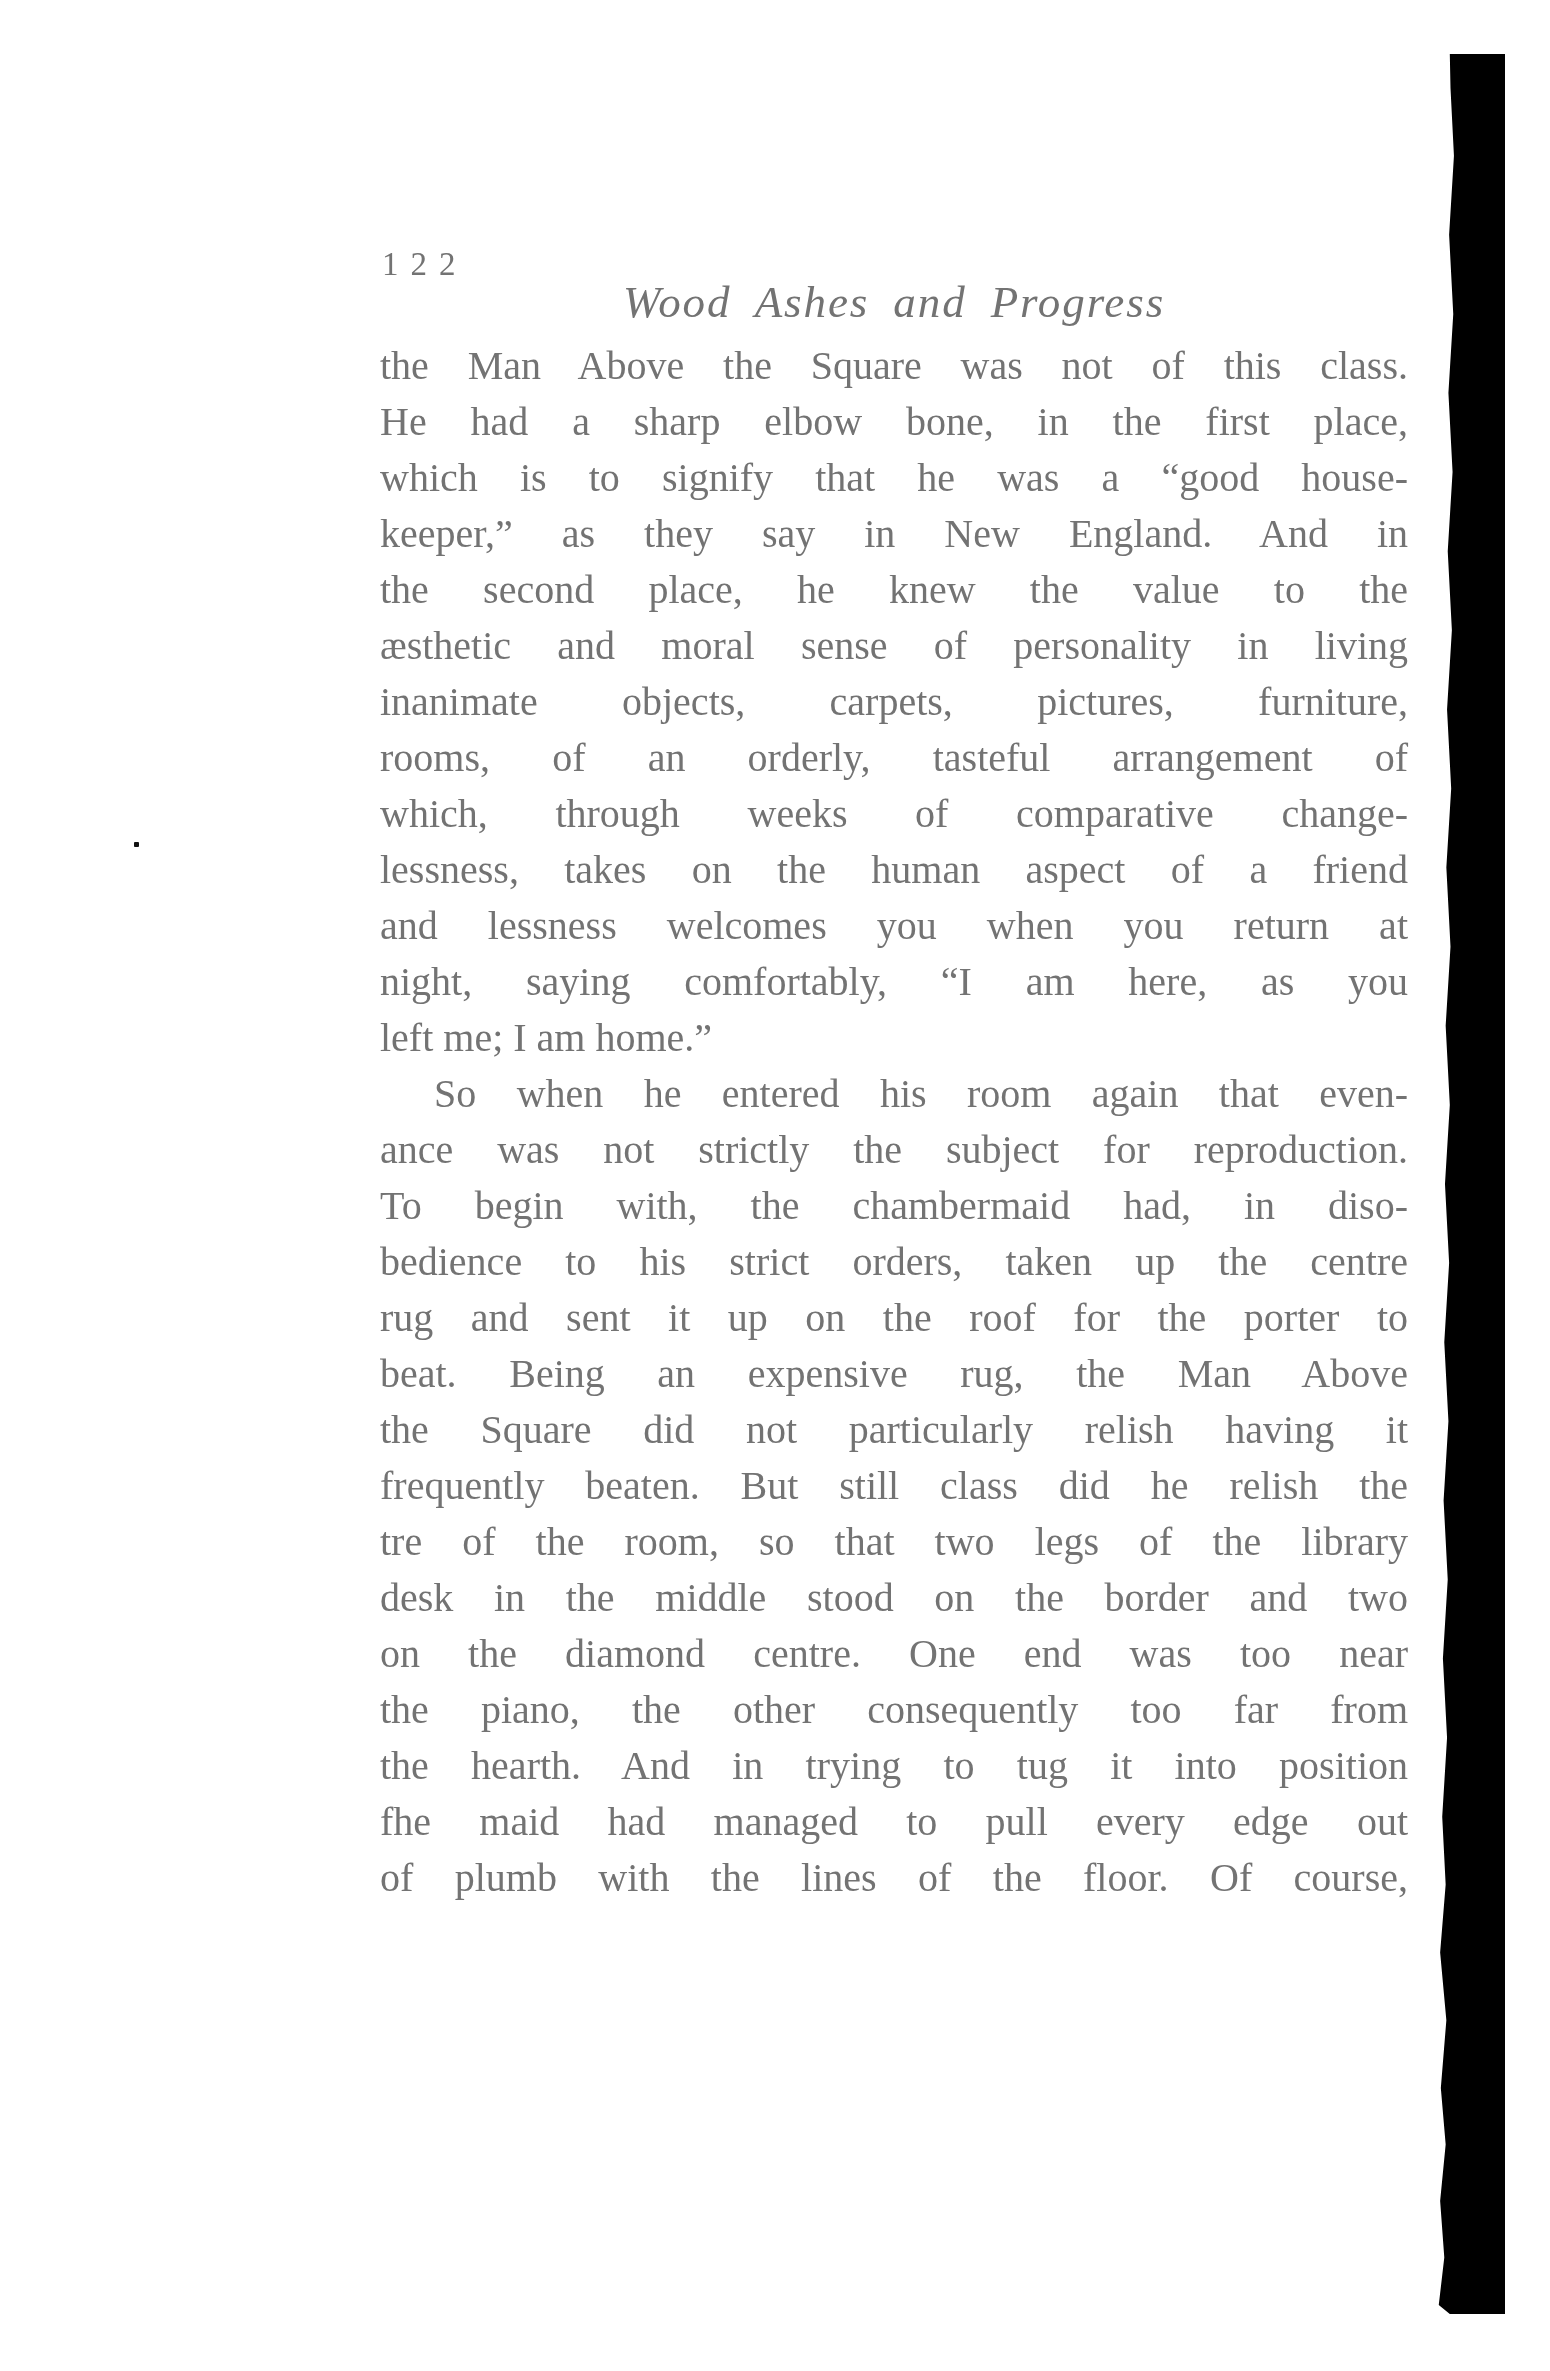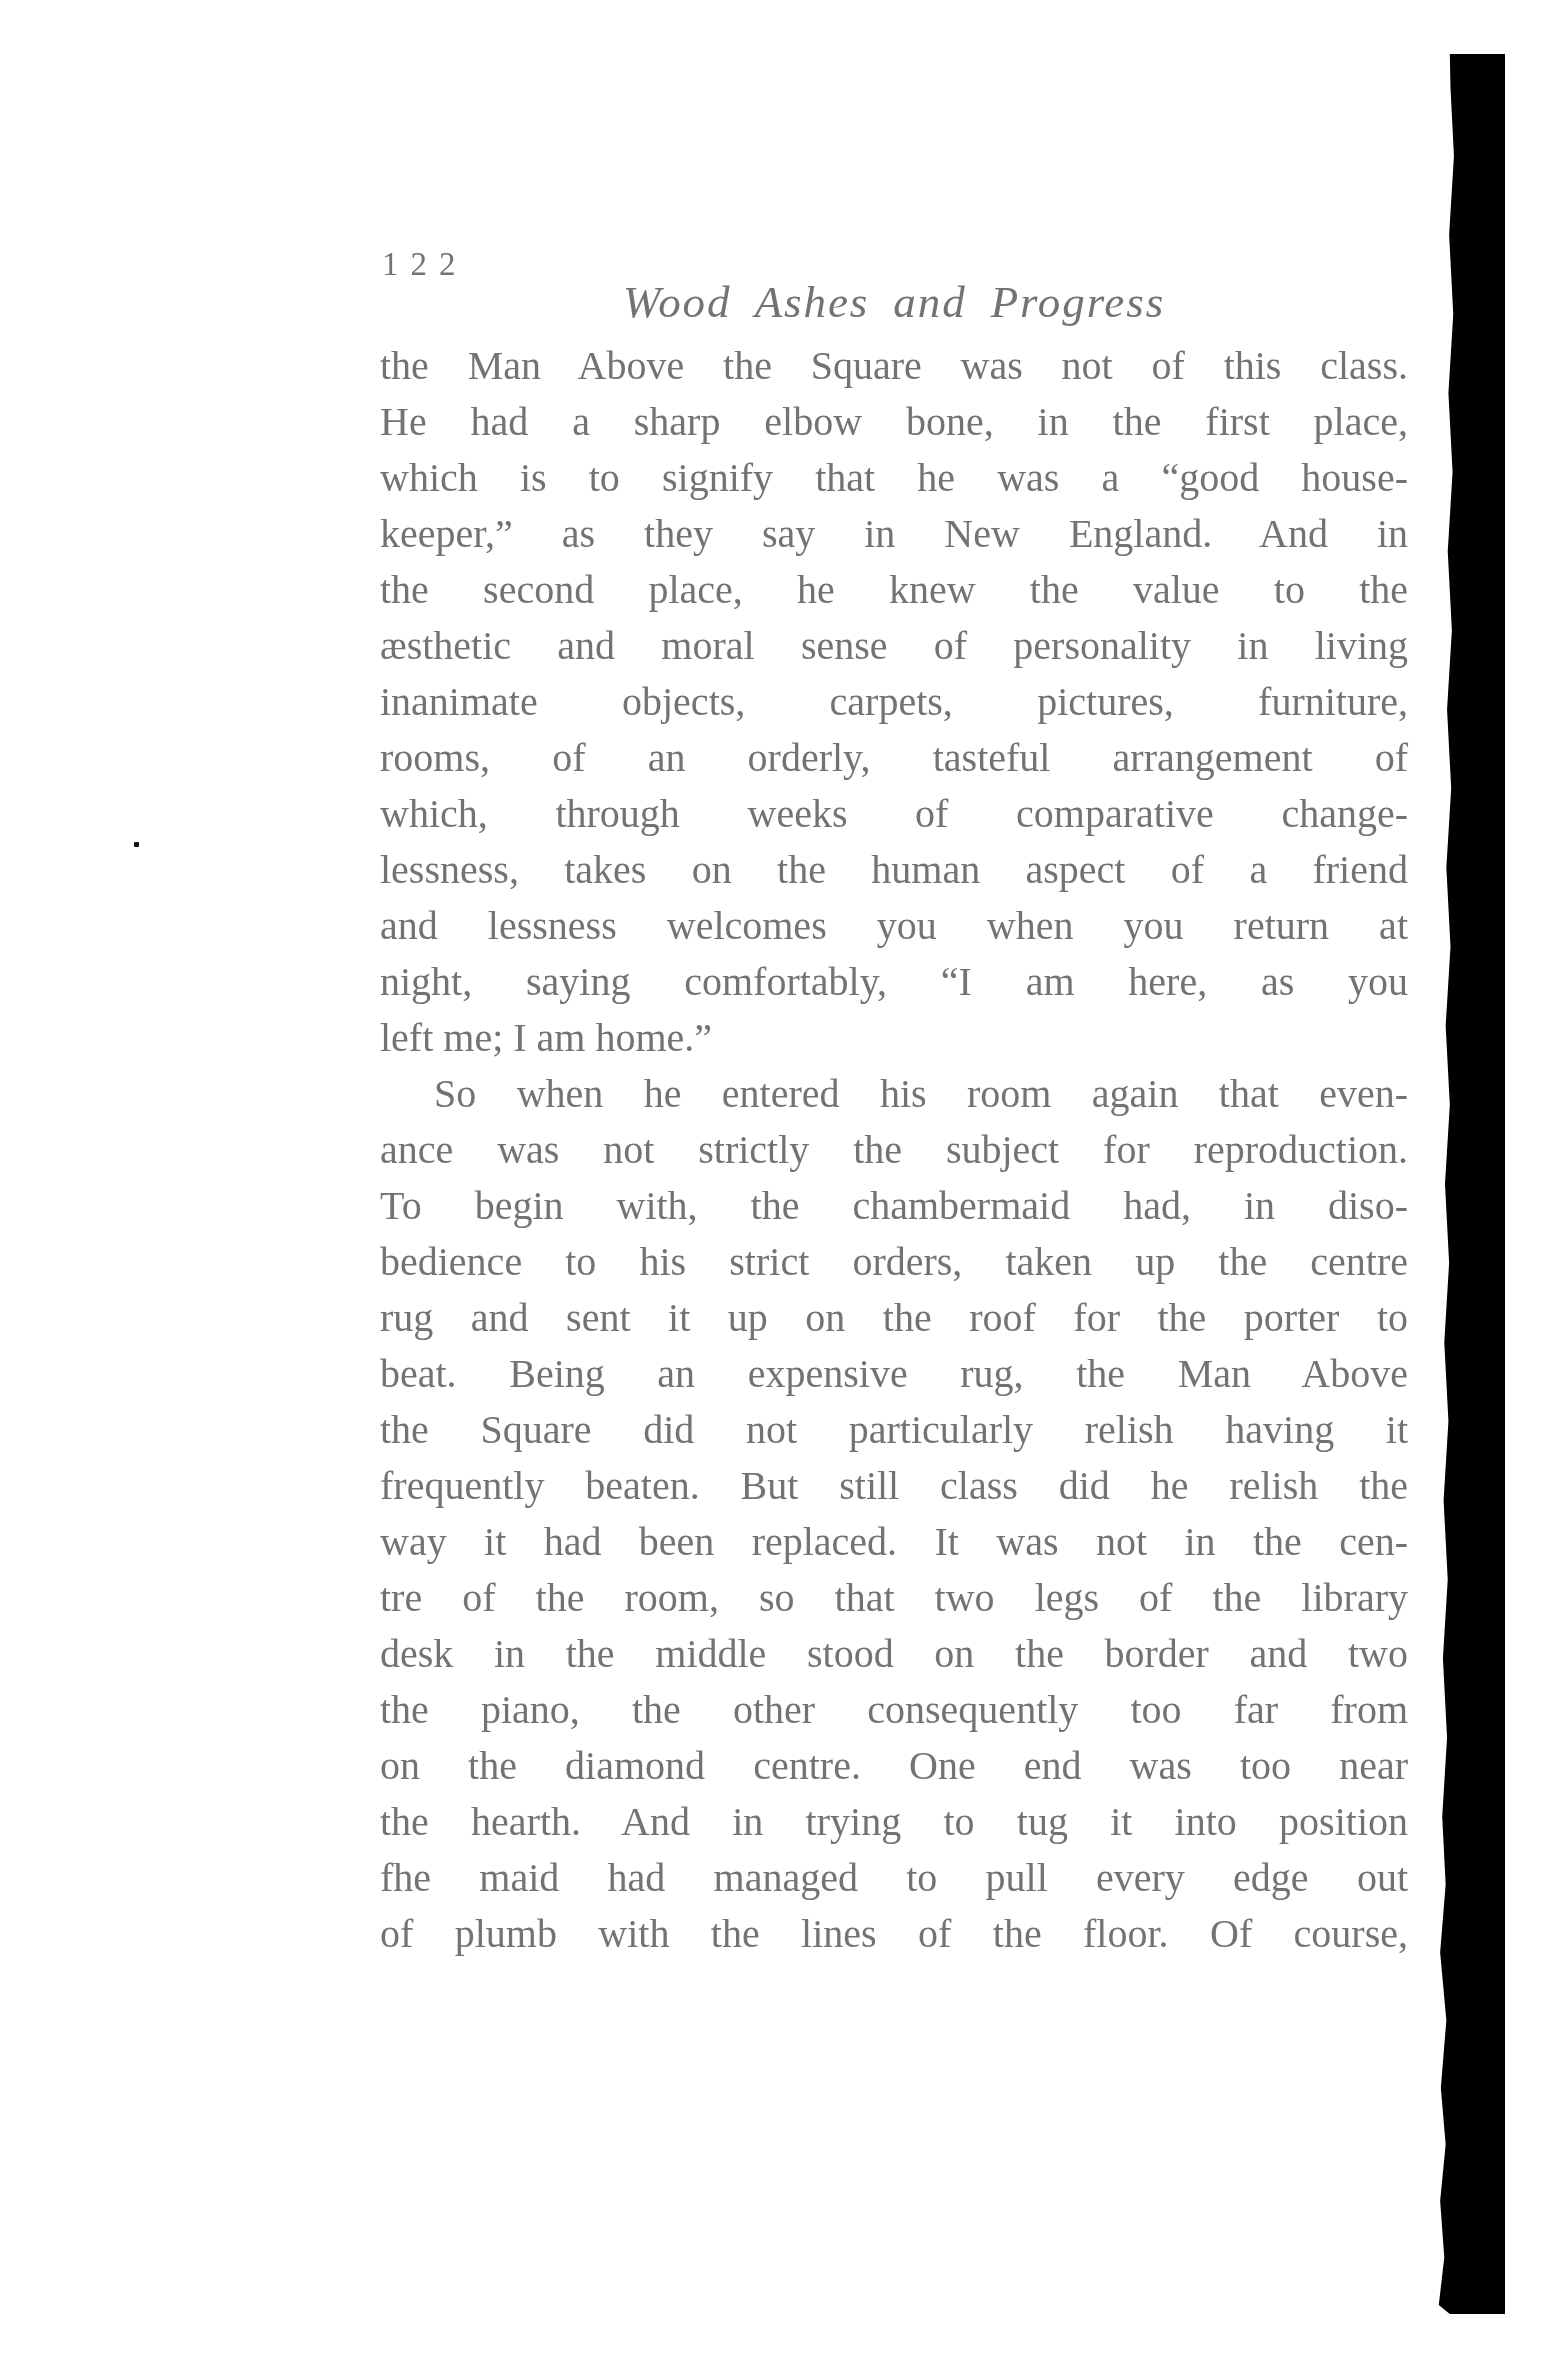--- a/index.html
+++ b/index.html
@@ -107,25 +107,24 @@
       <div class="line">night, saying comfortably, “I am here, as you</div>
       <div class="line line-left">left me; I am home.”</div>
       <div class="line line-indent">So when he entered his room again that even-</div>
       <div class="line">ance was not strictly the subject for reproduction.</div>
       <div class="line">To begin with, the chambermaid had, in diso-</div>
       <div class="line">bedience to his strict orders, taken up the centre</div>
       <div class="line">rug and sent it up on the roof for the porter to</div>
       <div class="line">beat. Being an expensive rug, the Man Above</div>
       <div class="line">the Square did not particularly relish having it</div>
       <div class="line">frequently beaten. But still class did he relish the</div>
-      <div class="line">way it had been replaced. It was not in the cen-</div>
       <div class="line">tre of the room, so that two legs of the library</div>
       <div class="line">desk in the middle stood on the border and two</div>
+      <div class="line">on the diamond centre. One end was too near</div>
       <div class="line">the piano, the other consequently too far from</div>
-      <div class="line">on the diamond centre. One end was too near</div>
       <div class="line">the hearth. And in trying to tug it into position</div>
       <div class="line">fhe maid had managed to pull every edge out</div>
       <div class="line">of plumb with the lines of the floor. Of course,</div>
     </div>
 
   <div class="speck" style="background: rgb(17, 17, 17);"></div>
 
   <div class="binding" style="background: rgb(0, 0, 0);"></div>
 
 </div>

